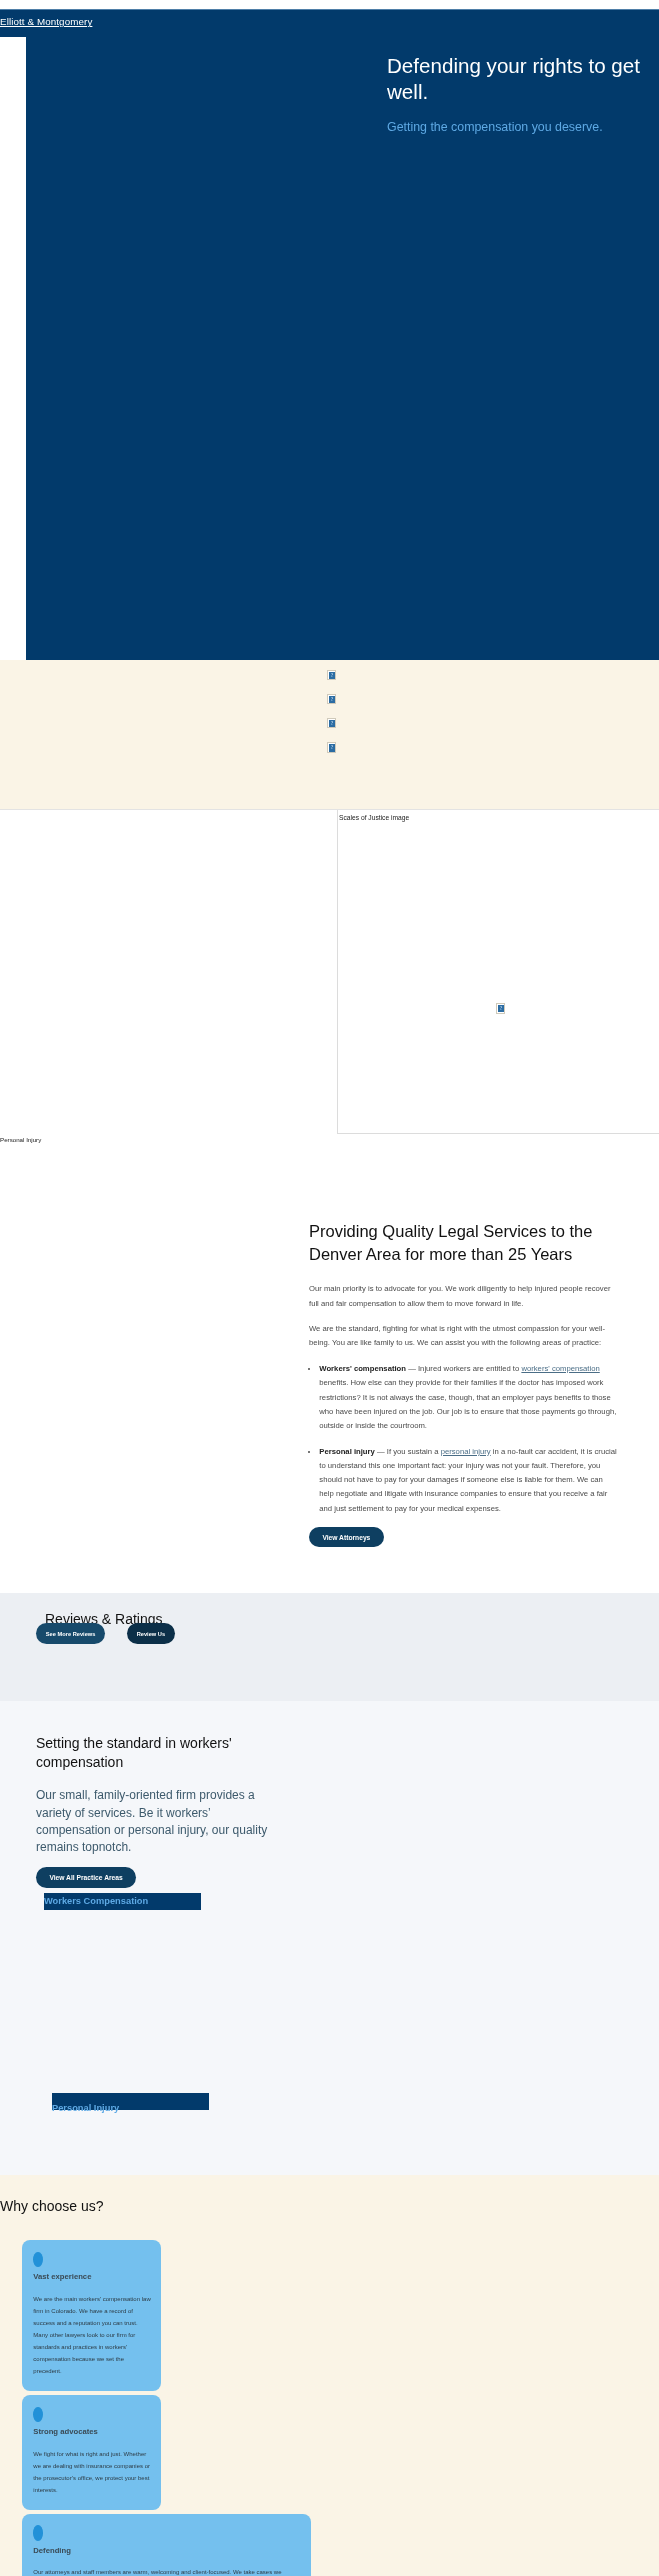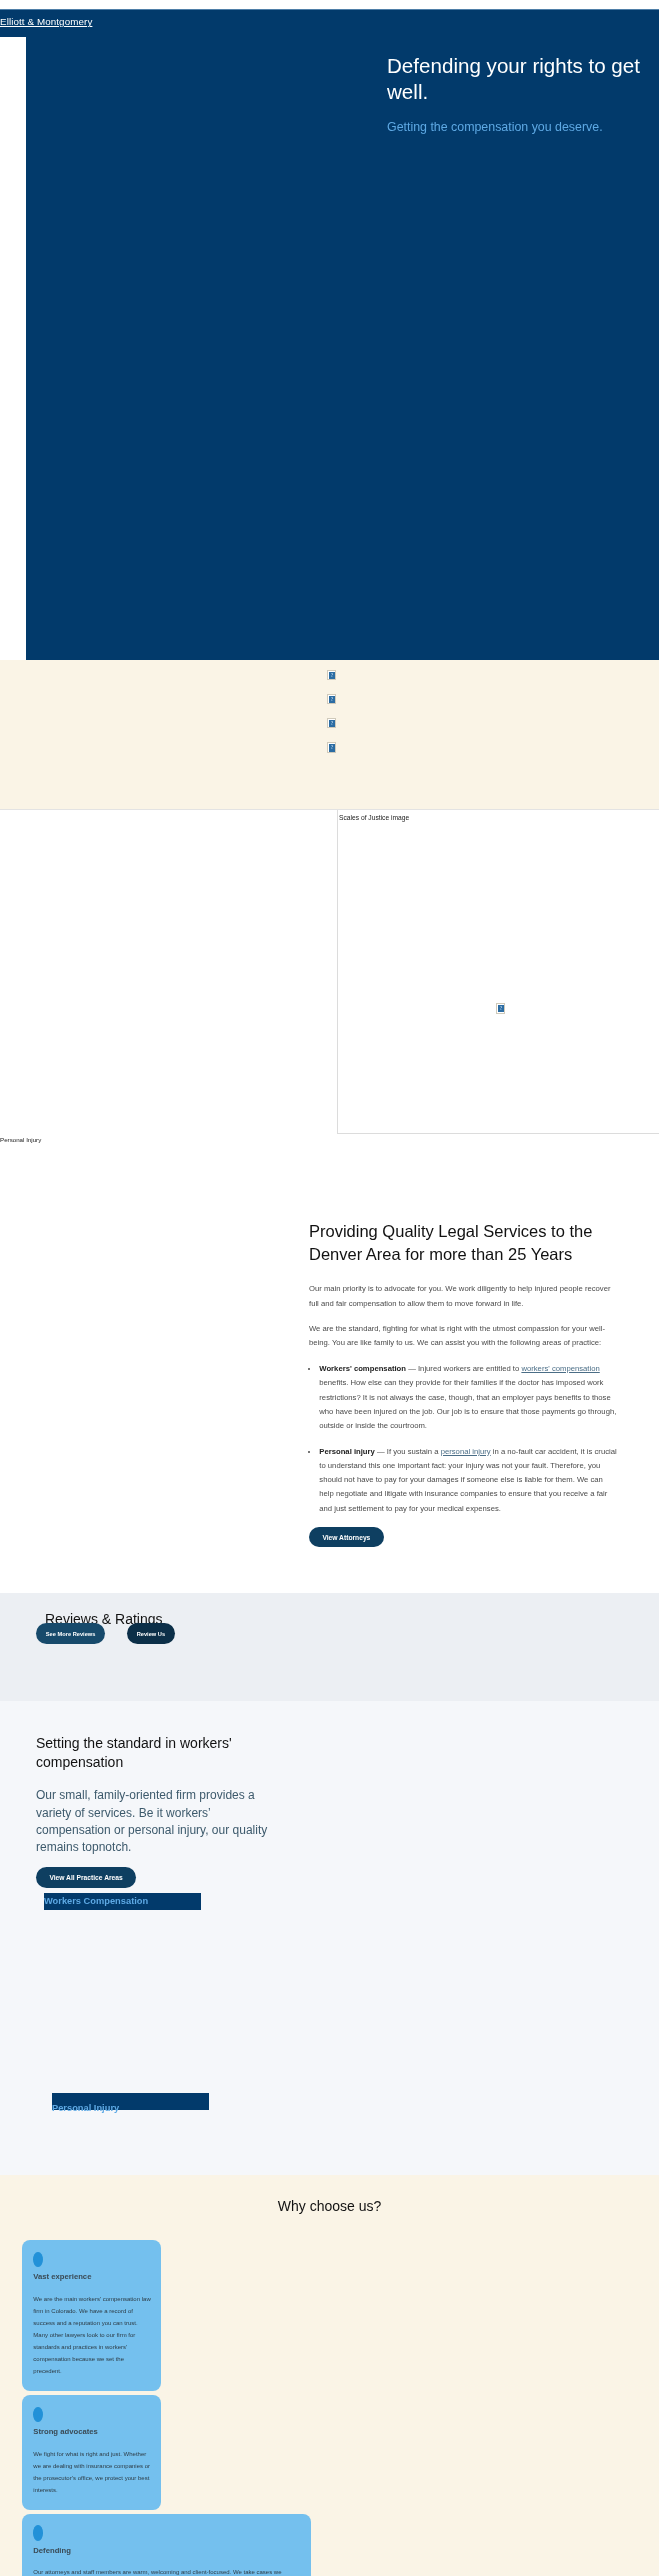--- a/index.html
+++ b/index.html
@@ -239,21 +239,21 @@
   .tile-pi { left: 52px; top: 191px; }
   .tile-pi-label { left: 52px; top: 201px; }
 
   
   .why {
     background: #faf4e6;
     padding: 23px 0 41px 0;
     position: relative;
   }
   .why h2 {
-    text-align: center;
+    text-align: left;
     font-size: 14px;
     font-weight: 400;
     color: #121212;
     margin-bottom: 26px;
   }
   .why-cards { margin-left: 22px; }
   .why-card {
     background: #74c0ee;
     border-radius: 8px;
     width: 139px;

